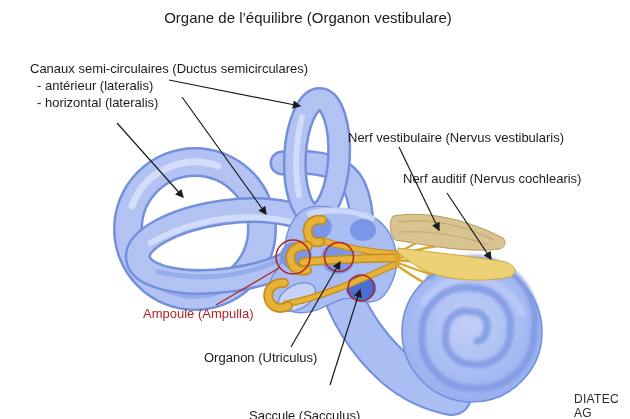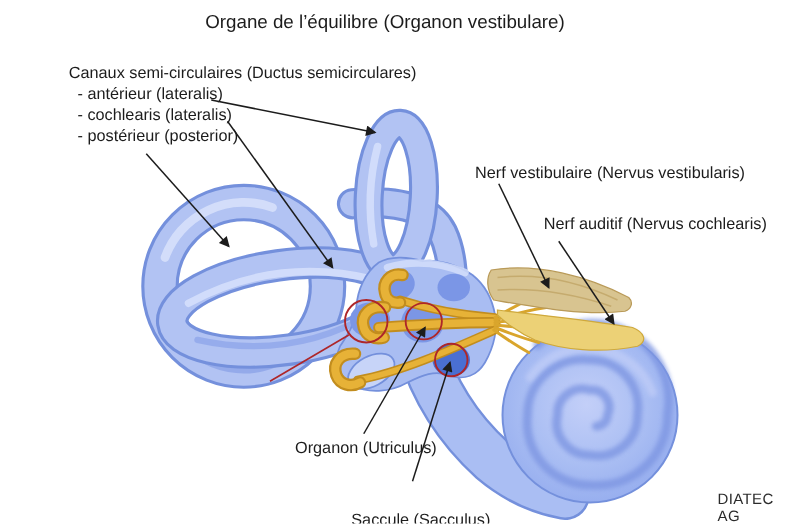--- a/index.html
+++ b/index.html
@@ -1,23 +1,23 @@
 <!DOCTYPE html>
 <html style="--background: #ffffff; --text: #1c1c1c; --highlight-red: #ae2629; --canal-fill: #b2c3f3; --canal-outline: #7490dc; --canal-highlight: #d6e0fb; --canal-shade: #8099e5; --vestibule-fill: #a9bdf2; --inner-dark-blue: #7b96e6; --deep-blue: #4a6fd2; --window-fill: #c7d4f8; --cochlea-light: #c3cff8; --cochlea-mid: #aabef3; --cochlea-deep: #93abee; --cochlea-groove: #7e96e2; --nerve-yellow: #e7b237; --nerve-yellow-dark: #c28d1e; --nerve-fiber: #d9a52c; --nerve-tan: #d8c490; --nerve-tan-edge: #b99a58; --nerve-tan-streak: #c5ab6e; --auditory-yellow: #ecd176; --auditory-edge: #cfa93c;"><head>
 <meta charset="utf-8">
 <style>
   html,body{margin:0;padding:0;background:#fff;}
   .stage{
     position:relative;width:630px;height:419px;background:var(--background,#fff);
     font-family:"Liberation Sans",sans-serif;color:var(--text,#1d1d1d);overflow:hidden;
   }
   .stage svg{position:absolute;left:0;top:0;}
-  .lbl{position:absolute;font-size:13px;line-height:16px;white-space:nowrap;padding-left:32px;}
+  .lbl{position:absolute;font-size:13px;line-height:16px;white-space:nowrap;}
   .title{position:absolute;left:0;top:9px;width:616px;text-align:center;font-size:15px;}
-  .canals{position:absolute;left:30px;top:49px;font-size:13px;line-height:17px;margin-left:25px;}
+  .canals{position:absolute;left:30px;top:60px;font-size:13px;line-height:17px;}
   .canals .sub{margin-left:7px;}
   .red{color:var(--highlight-red,#ae2629);}
   .watermark{position:absolute;left:574px;top:392px;font-size:12px;color:#2b2b2b;letter-spacing:.3px;}
 </style>
 </head>
 <body>
 
 <div class="stage">
 
   <svg width="630" height="419" viewBox="0 0 630 419">
@@ -138,22 +138,22 @@
       <line x1="330" y1="385" x2="360" y2="290" marker-end="url(#arr)"></line>
       <line x1="216" y1="305" x2="279" y2="268" style="stroke:var(--highlight-red)" stroke-width="1.3"></line>
     </g>
   </svg>
 
   <div class="title">Organe de l’équilibre (Organon vestibulare)</div>
 
   <div class="canals">
     <div>Canaux semi-circulaires (Ductus semicirculares)</div>
     <div class="sub">- antérieur (lateralis)</div>
-    <div class="sub">- cochlearis (lateralis)</div>
-    <div class="sub">- postérieur (posterior)</div>
+    <div class="sub">- horizontal (lateralis)</div>
   </div>
 
   <div class="lbl" style="left:348px;top:130px;">Nerf vestibulaire (Nervus vestibularis)</div>
   <div class="lbl" style="left:403px;top:171px;">Nerf auditif (Nervus cochlearis)</div>
+  <div class="lbl red" style="left:143px;top:306px;">Ampoule (Ampulla)</div>
   <div class="lbl" style="left:204px;top:350px;">Organon (Utriculus)</div>
   <div class="lbl" style="left:249px;top:388px;margin-top:20px;">Saccule (Sacculus)</div>
   <div class="watermark">DIATEC AG</div>
 </div>
 
 </body></html>

